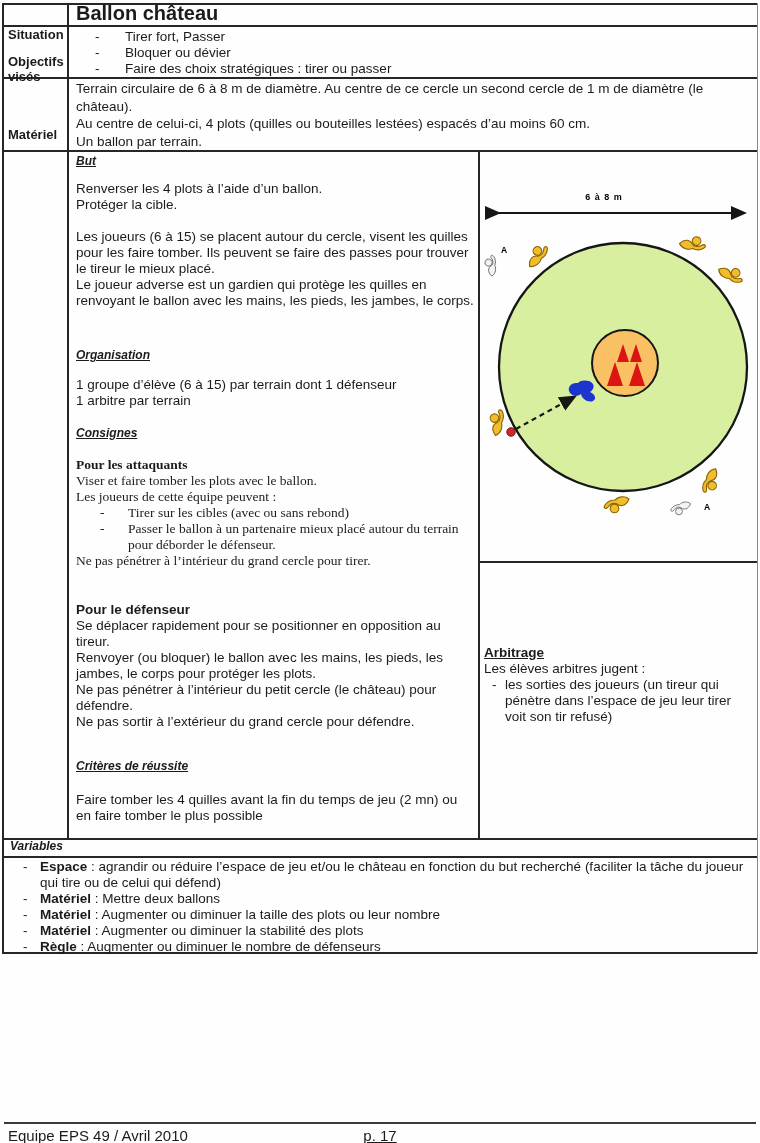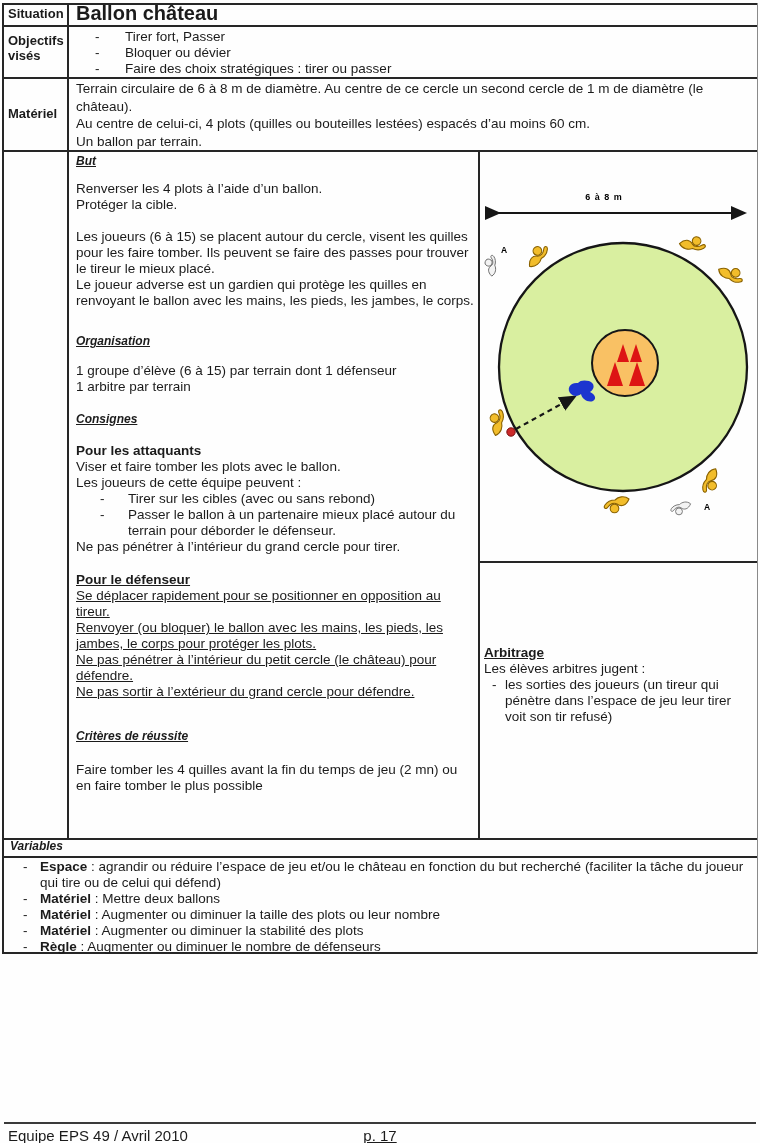--- a/index.html
+++ b/index.html
@@ -2,34 +2,34 @@
 <html><head>
 <meta charset="utf-8">
 <style>
   html,body{margin:0;padding:0;background:#ffffff;}
   .page{position:relative;width:760px;height:1143px;background:#fefefe;
         font-family:"Liberation Sans",sans-serif;color:#1b1b1b;overflow:hidden;}
   .hline{position:absolute;height:2px;background:#262626;}
   .vline{position:absolute;width:2px;background:#262626;}
   .thin{background:#8a8a8a;}
   .abs{position:absolute;}
-  .lbl{position:absolute;font-weight:bold;font-size:13px;line-height:15px;}
+  .lbl{position:absolute;font-weight:bold;font-size:13px;line-height:15px;margin-top:21px;}
   .title{position:absolute;font-weight:bold;font-size:20px;line-height:23px;}
   .body-txt{font-size:13.5px;line-height:16px;}
   .mat-txt{font-size:13.5px;line-height:17.5px;}
   .h-it{font-weight:bold;font-style:italic;text-decoration:underline;font-size:12px;}
   .h-b{font-weight:bold;font-size:13.5px;}
   .dash-row{display:flex;}
   .dash-row .dash{flex:0 0 30px;text-align:left;}
   .obj-list .dash{margin-left:19px;}
   .cons-list .dash{margin-left:24px;flex-basis:28px;}
   .arb-list .dash{margin-left:8px;flex-basis:13px;}
   .var-list .dash{margin-left:23px;flex-basis:17px;}
   .mb12{margin-bottom:12px;} .mb14{margin-bottom:14px;} .mb16{margin-bottom:16px;}
-  .mb17{margin-bottom:17px;} .mb18{margin-bottom:18px;} .mb22{margin-bottom:24px;} .mb28{margin-bottom:28px;text-decoration:underline;}
+  .mb17{margin-bottom:33px;font-family:Liberation Serif, serif;} .mb18{margin-bottom:18px;} .mb22{margin-bottom:38px;} .mb28{margin-bottom:28px;}
   .footer-txt{position:absolute;font-size:15px;}
   svg text{font-family:"Liberation Sans",sans-serif;}
 </style>
 </head>
 <body>
 
 <div class="page">
 
   <div class="hline" style="top:3px;left:2px;width:756px;"></div>
   <div class="hline" style="top:25px;left:2px;width:756px;"></div>

